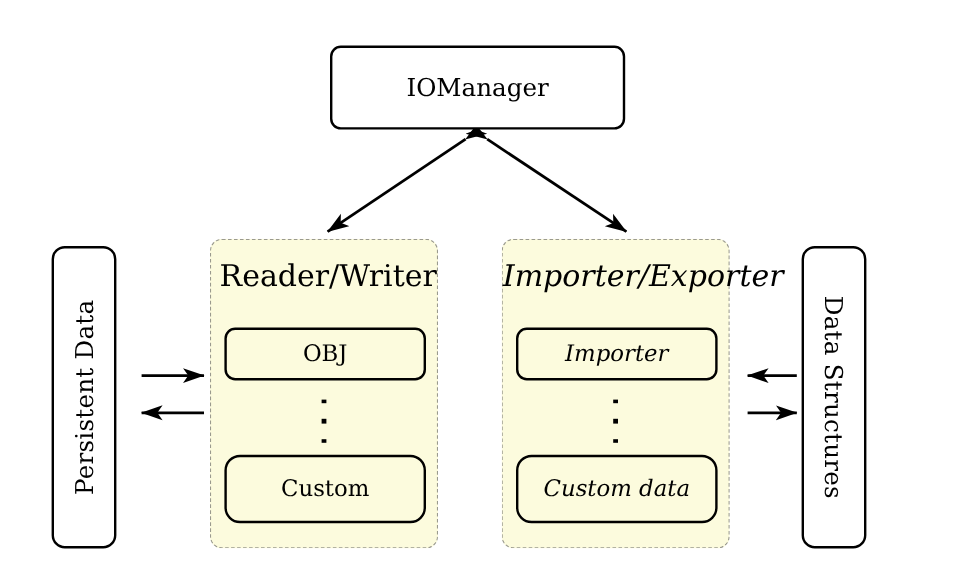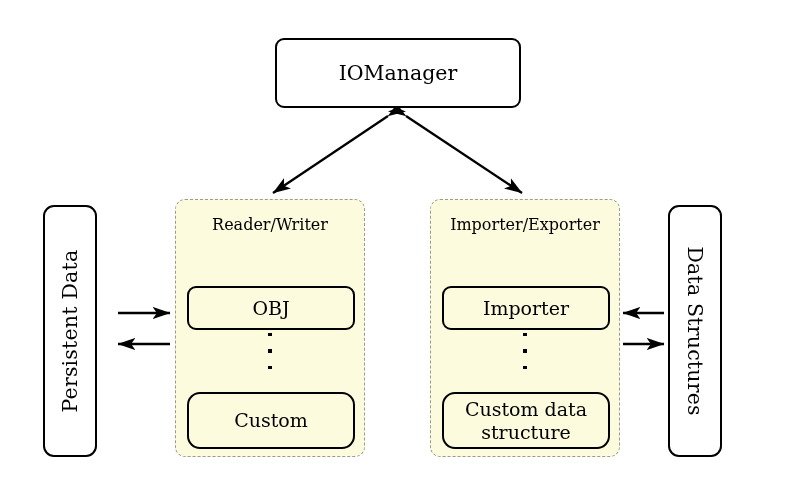--- a/index.html
+++ b/index.html
@@ -59,46 +59,45 @@
 
   
   .group-box {
     position: absolute;
     box-sizing: border-box;
     border: 1.6px dashed #9a9a8e;
     border-radius: 10px;
     background: #fcfbdd;
   }
   #reader-writer-group   { left: 175px; top: 199px; width: 190px; height: 258px; }
-  #importer-exporter-group { left: 430px; top: 199px; width: 190px; height: 258px; }
+  #importer-exporter-group { left: 418px; top: 199px; width: 190px; height: 258px; font-style: italic; }
 
   .group-title {
     position: absolute;
     top: 15px;
     left: 0;
     width: 100%;
-    text-align: center;
-    font-size: 16px;
+    text-align: right;
+    font-size: 25px;
     white-space: nowrap;
   }
 
   
   .inner-node {
     position: absolute;
     box-sizing: border-box;
     border: 2.4px solid #000000;
     border-radius: 9px;
     background: #fcfbdd;
     display: flex;
     align-items: center;
     justify-content: center;
     text-align: center;
     font-size: 19px;
     line-height: 1.2;
-    margin-top: 13px;
   }
   .inner-node.one-line { left: 11px; width: 168px; height: 44px; top: 73px; }
   .inner-node.two-line { left: 11px; width: 168px; height: 57px; top: 179px; border-radius: 13px; }
 
   
   .vdots {
     position: absolute;
     left: 0;
     width: 100%;
     top: 130px;
@@ -195,18 +194,17 @@
 
     <div class="vdots">
       <i></i>
         <i></i>
         <i></i>
     </div>
 
     <div class="inner-node two-line">
       <span>
         <span>Custom data</span><br>
-        <span>structure</span>
       </span>
     </div>
   </div>
 
 </div>
 
 </body></html>

